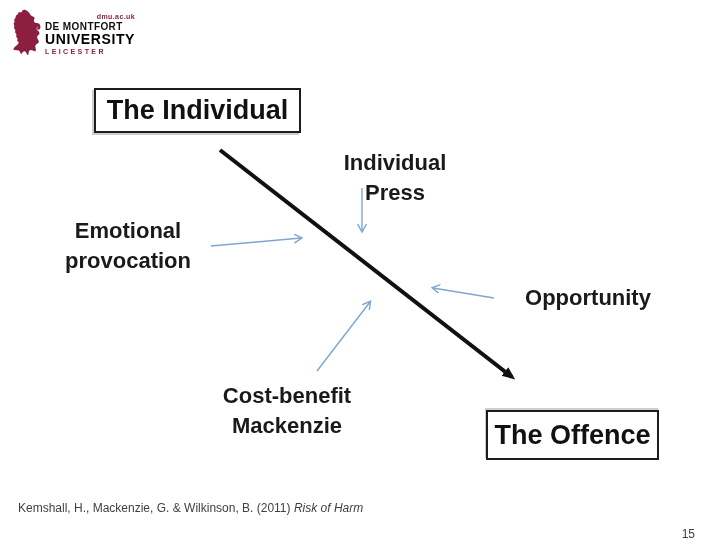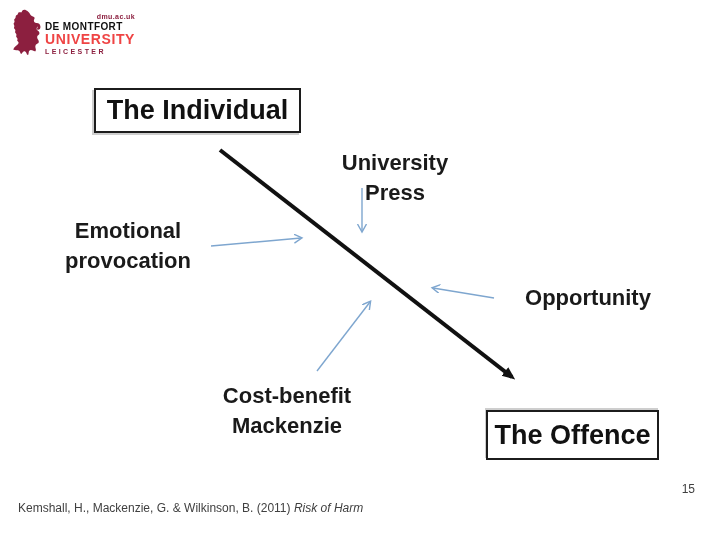--- a/index.html
+++ b/index.html
@@ -35,21 +35,21 @@
   .logo-line1 {
     font-size: 10px;
     font-weight: bold;
     color: #111111;
     letter-spacing: 0.4px;
     line-height: 11px;
   }
   .logo-line2 {
     font-size: 14px;
     font-weight: bold;
-    color: #ef4444;
+    color: #000000;
     letter-spacing: 0.6px;
     line-height: 14px;
   }
   .logo-line3 {
     font-size: 7px;
     font-weight: bold;
     color: #8c1f3f;
     letter-spacing: 2.4px;
     line-height: 9px;
     margin-top: 1px;
@@ -109,21 +109,21 @@
     top: 501px;
     width: 460px;
     font-size: 12px;
     line-height: 14.5px;
     color: #404040;
   }
   .footer-citation .it { font-style: italic; }
   .page-number {
     position: absolute;
     right: 25px;
-    top: 482px;
+    top: 527px;
     font-size: 12px;
     color: #404040;
     text-align: right;
   }
 </style>
 </head>
 <body>
 
 <div class="slide">
 
@@ -161,21 +161,21 @@
 
     <line x1="362" y1="188" x2="362" y2="231" stroke="#7ea6cf" stroke-width="1.4" marker-end="url(#blueHead)"></line>
     <line x1="211" y1="246" x2="301" y2="238" stroke="#7ea6cf" stroke-width="1.4" marker-end="url(#blueHead)"></line>
     <line x1="494" y1="298" x2="433" y2="288" stroke="#7ea6cf" stroke-width="1.4" marker-end="url(#blueHead)"></line>
     <line x1="317" y1="371" x2="370" y2="302" stroke="#7ea6cf" stroke-width="1.4" marker-end="url(#blueHead)"></line>
   </svg>
 
   <div class="node-box individual-box">The Individual</div>
   <div class="node-box offence-box">The Offence</div>
 
-  <div class="factor-label label-situational">University Press</div>
+  <div class="factor-label label-situational">Individual Press</div>
   <div class="factor-label label-emotional">Emotional provocation</div>
   <div class="factor-label label-opportunity">Opportunity</div>
   <div class="factor-label label-costbenefit">Cost-benefit Mackenzie</div>
 
   <div class="footer-citation">
     <div><span>Kemshall, H., Mackenzie, G. &amp; Wilkinson, B. (2011) </span><span class="it">Risk of Harm</span></div>
   </div>
 
   <div class="page-number">15</div>
 

